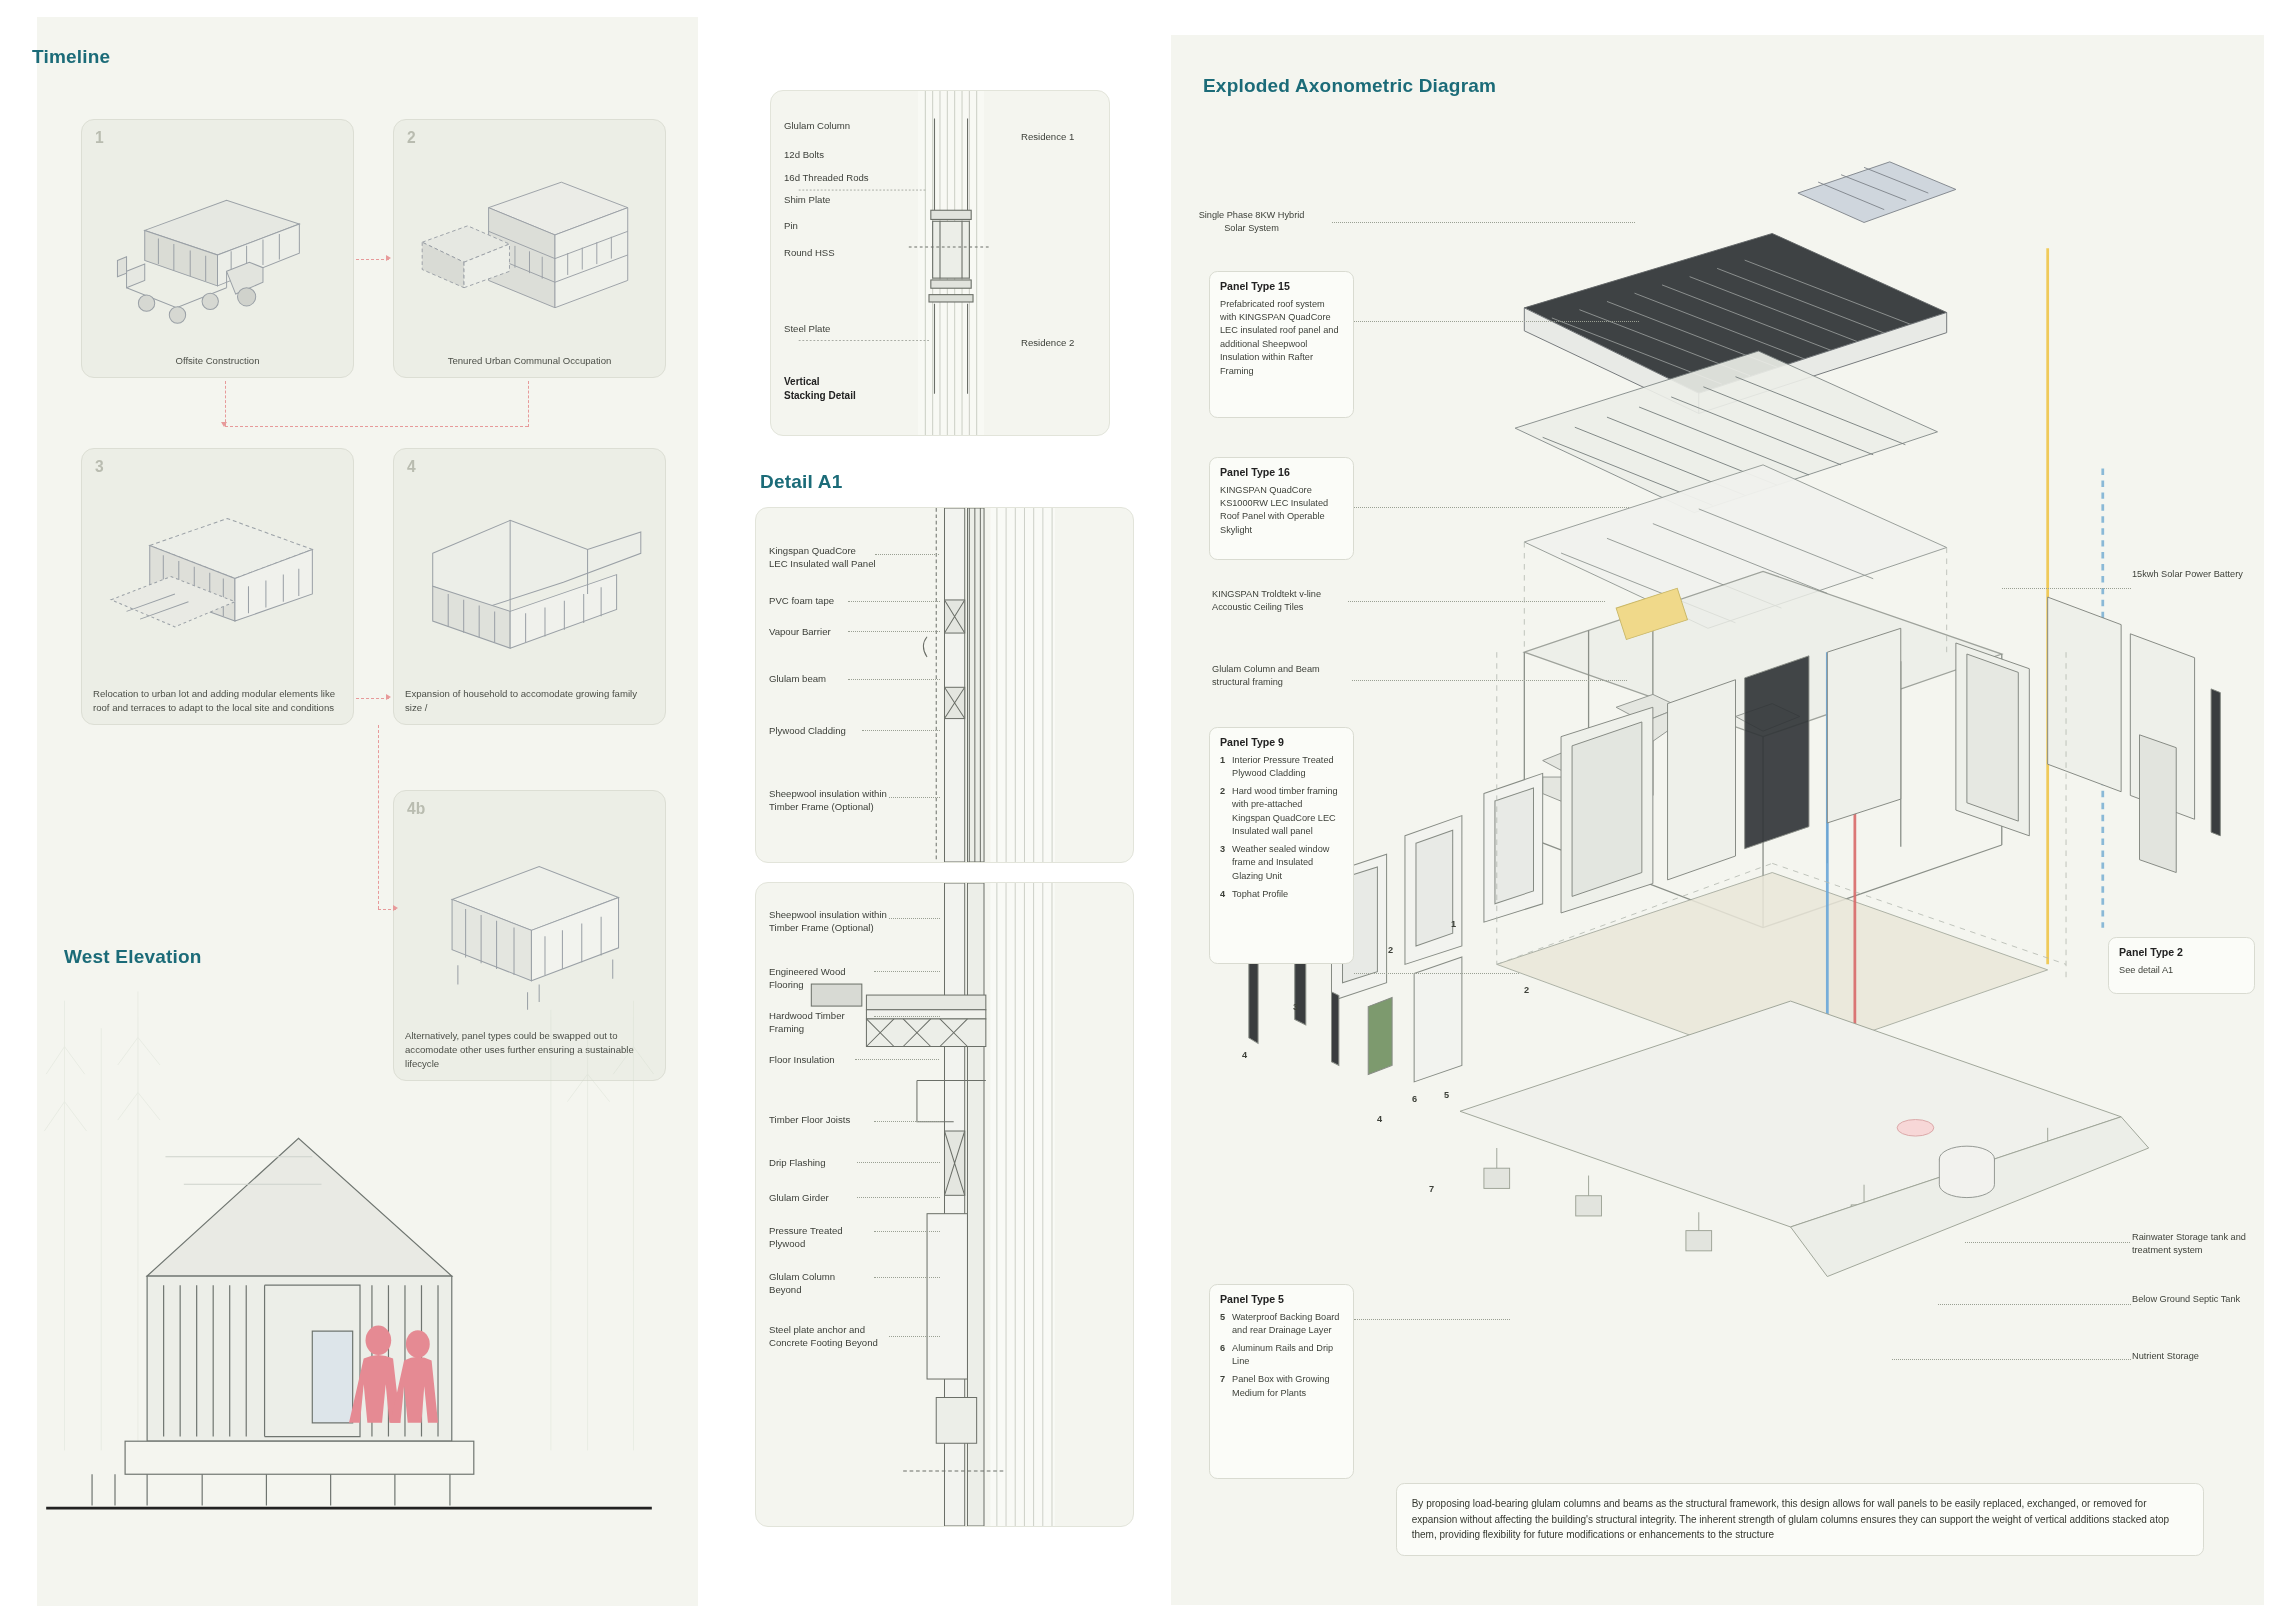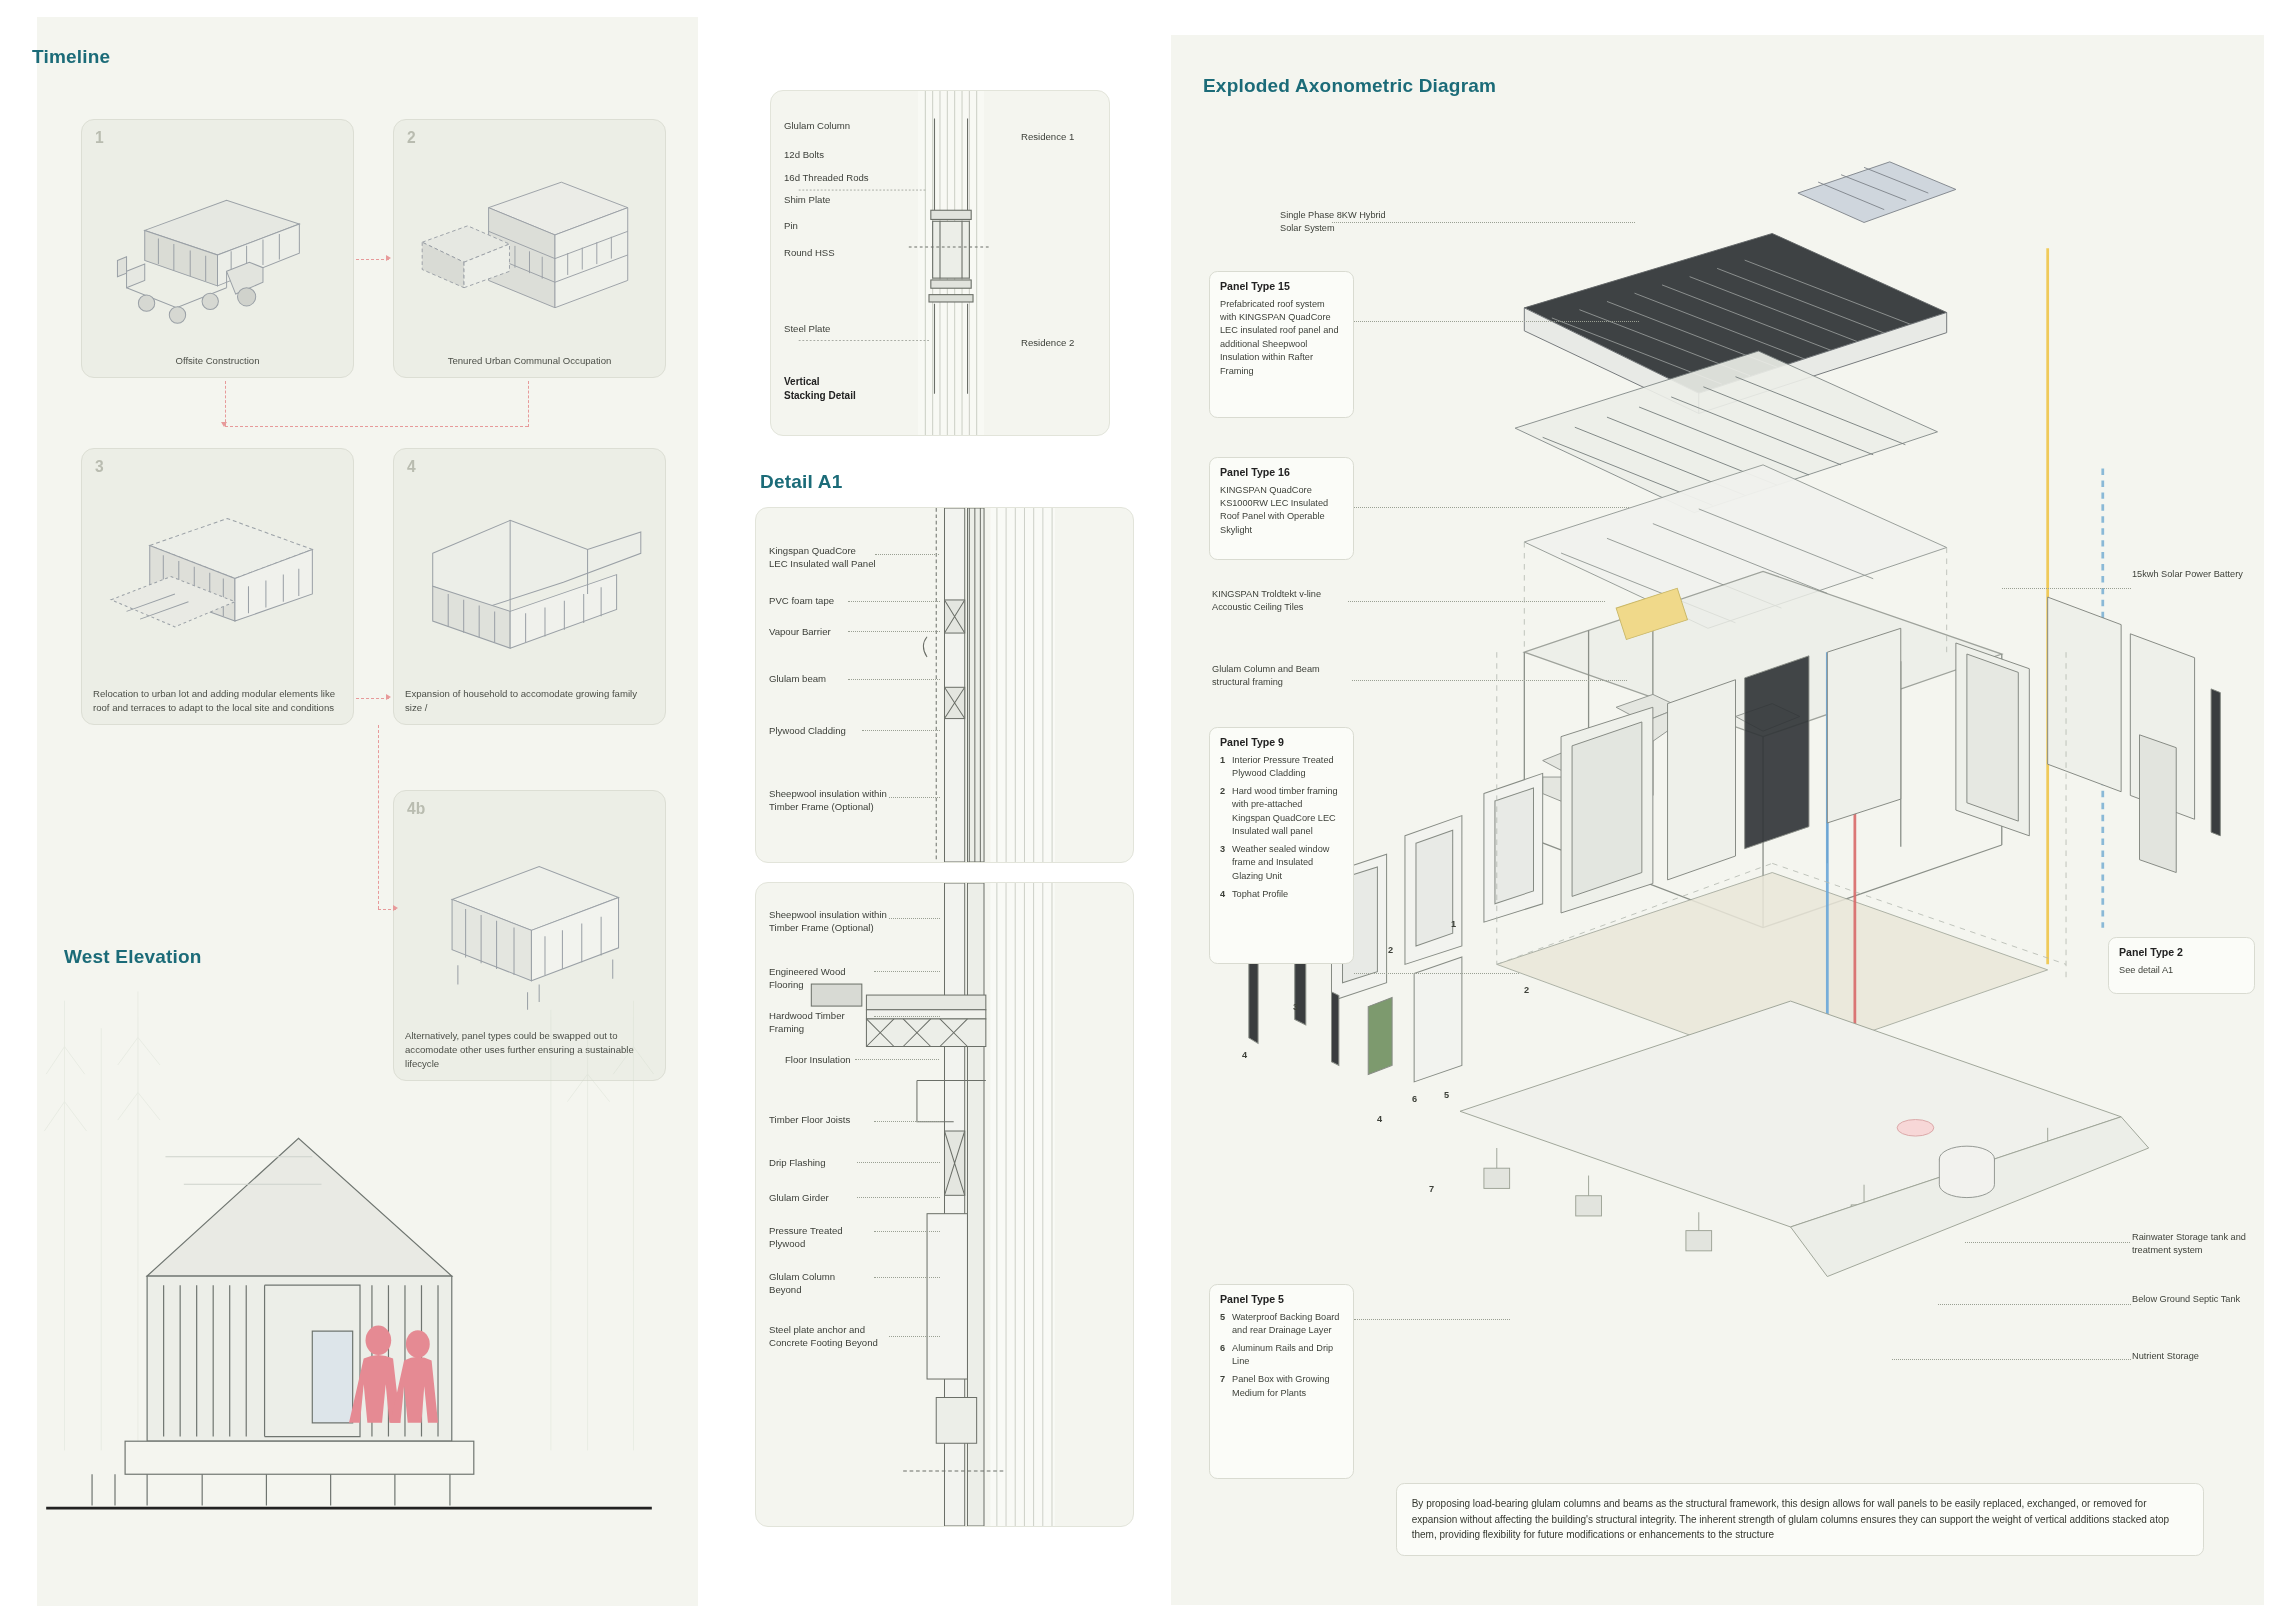--- a/index.html
+++ b/index.html
@@ -284,21 +284,21 @@
         <rect x="205" y="270" width="22" height="70" fill="#e4e6e0"></rect>
         <path d="M205 270 L227 340 M227 270 L205 340"></path>
         <rect x="186" y="360" width="44" height="180" fill="#f3f4f0"></rect>
         <path d="M196 560 L240 560 L240 610 L196 610 Z" fill="#eceee8"></path>
         <path d="M160 640 L270 640" stroke-dasharray="4 3"></path>
       </g>
     </svg>
     <div class="dlabel" style="left:13px;top:26px;width:118px;">Sheepwool insulation within Timber Frame (Optional)</div>
     <div class="dlabel" style="left:13px;top:83px;width:101px;">Engineered Wood Flooring</div>
     <div class="dlabel" style="left:13px;top:127px;width:101px;">Hardwood Timber Framing</div>
-    <div class="dlabel" style="left:13px;top:171px;margin-left:16px;">Floor Insulation</div>
+    <div class="dlabel" style="left:13px;top:171px;">Floor Insulation</div>
     <div class="dlabel" style="left:13px;top:231px;width:101px;">Timber Floor Joists</div>
     <div class="dlabel" style="left:13px;top:274px;">Drip Flashing</div>
     <div class="dlabel" style="left:13px;top:309px;">Glulam Girder</div>
     <div class="dlabel" style="left:13px;top:342px;width:101px;">Pressure Treated Plywood</div>
     <div class="dlabel" style="left:13px;top:388px;width:101px;">Glulam Column Beyond</div>
     <div class="dlabel" style="left:13px;top:441px;width:118px;">Steel plate anchor and Concrete Footing Beyond</div>
     <div class="leader" style="left:133px;top:35px;width:51px;"></div>
     <div class="leader" style="left:118px;top:88px;width:66px;"></div>
     <div class="leader" style="left:118px;top:133px;width:66px;"></div>
     <div class="leader" style="left:99px;top:176px;width:84px;"></div>
@@ -425,21 +425,21 @@
         <path d="M1078 600 L1088 604 L1088 760 L1078 756 Z" fill="#3a3d3f"></path>
       </g>
 
       <g stroke="#b4b9b0" stroke-width="0.9" stroke-dasharray="6 6" fill="none">
         <path d="M300 560 L300 900 M920 560 L920 920 M330 440 L330 560 M790 446 L790 560"></path>
         <path d="M300 900 L600 790 M600 790 L920 900"></path>
       </g>
     </svg>
   </div>
 
-  <div class="anno" style="left:1280px;top:209px;width:119px;">Single Phase 8KW Hybrid Solar System</div>
+  <div class="anno" style="left:1192px;top:209px;width:119px;text-align:center;">Single Phase 8KW Hybrid Solar System</div>
   <div class="leader" style="left:1332px;top:222px;width:303px;"></div>
 
   <div class="anno" style="left:1212px;top:588px;width:138px;">KINGSPAN Troldtekt v-line Accoustic Ceiling Tiles</div>
   <div class="leader" style="left:1348px;top:601px;width:257px;"></div>
 
   <div class="anno" style="left:1212px;top:663px;width:142px;">Glulam Column and Beam structural framing</div>
   <div class="leader" style="left:1352px;top:680px;width:275px;"></div>
 
   <div class="anno" style="left:2132px;top:568px;width:129px;">15kwh Solar Power Battery</div>
   <div class="leader" style="left:2002px;top:588px;width:129px;"></div>

